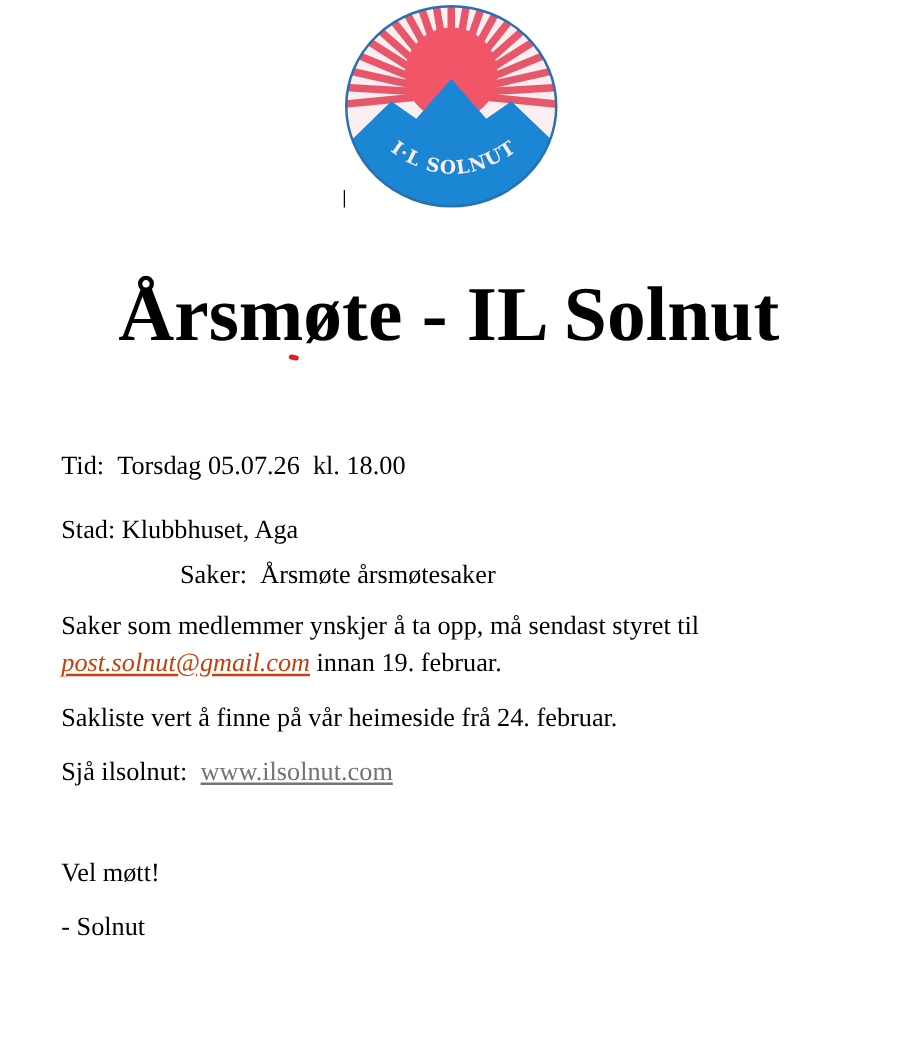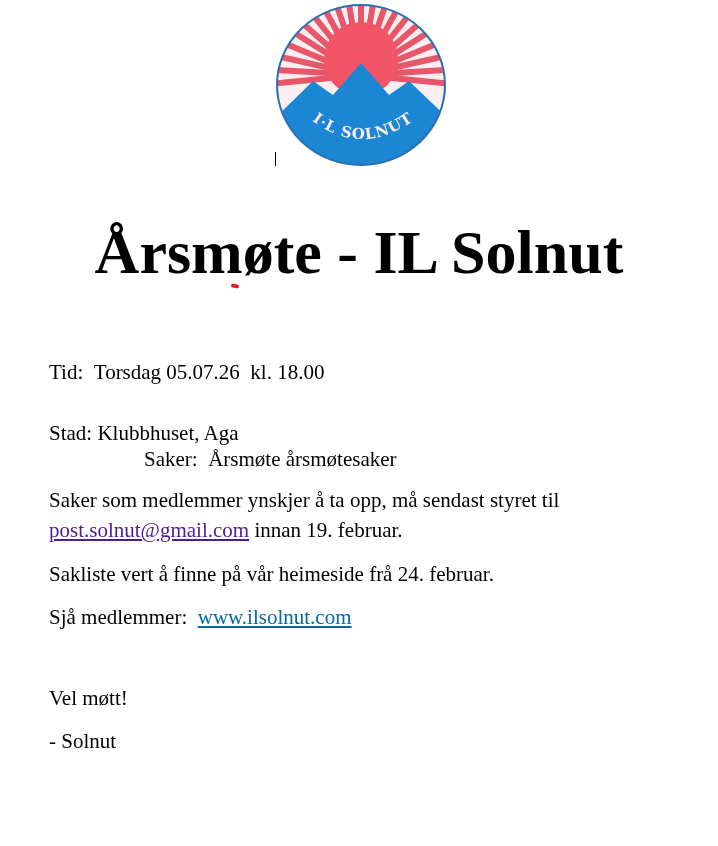--- a/index.html
+++ b/index.html
@@ -54,25 +54,26 @@
     }
     .line {
       position: absolute;
       left: 49px;
       font-size: 21px;
       line-height: 26px;
       white-space: nowrap;
     }
     .indent { left: 144px; }
     .email-link {
-      color: #4c1d95;
+      color: #c2410c;
       text-decoration: underline;
+      font-style: italic;
     }
     .web-link {
-      color: #0369a1;
+      color: #737373;
       text-decoration: underline;
     }
   </style>
 </head>
 <body>
 
 <div class="logo">
   <svg width="172" height="164" viewBox="0 0 172 164" xmlns="http://www.w3.org/2000/svg">
     <defs>
       <clipPath id="circ">
@@ -121,42 +122,42 @@
 
 <div class="cursor"></div>
 
 <h1 class="title">Årsmøte - IL Solnut</h1>
 <div class="spell-mark"></div>
 
 <div class="line" style="top:359px;">
   <span>Tid:</span>&nbsp;&nbsp;<span style="white-space:pre;">Torsdag 05.07.26  kl. 18.00</span>
 </div>
 
-<div class="line" style="top:420px;">
+<div class="line" style="top:410px;">
   <span>Stad:</span>&nbsp;<span>Klubbhuset, Aga</span>
 </div>
 
 <div class="line indent" style="top:446px;">
   <span>Saker:</span>&nbsp;&nbsp;<span>Årsmøte årsmøtesaker</span>
 </div>
 
 <div class="line" style="top:487px;">
   <span>Saker som medlemmer ynskjer å ta opp, må sendast styret til</span>
 </div>
 
 <div class="line" style="top:517px;">
   <a class="email-link">post.solnut@gmail.com</a><span style="white-space:pre;text-align:right;"> innan 19. februar.</span>
 </div>
 
 <div class="line" style="top:561px;">
   <span>Sakliste vert å finne på vår heimeside frå 24. februar.</span>
 </div>
 
 <div class="line" style="top:604px;">
-  <span>Sjå medlemmer:</span>&nbsp;&nbsp;<a class="web-link">www.ilsolnut.com</a>
+  <span>Sjå ilsolnut:</span>&nbsp;&nbsp;<a class="web-link">www.ilsolnut.com</a>
 </div>
 
 <div class="line" style="top:685px;">
   <span>Vel møtt!</span>
 </div>
 
 <div class="line" style="top:728px;">
   <span>- Solnut</span>
 </div>
 

